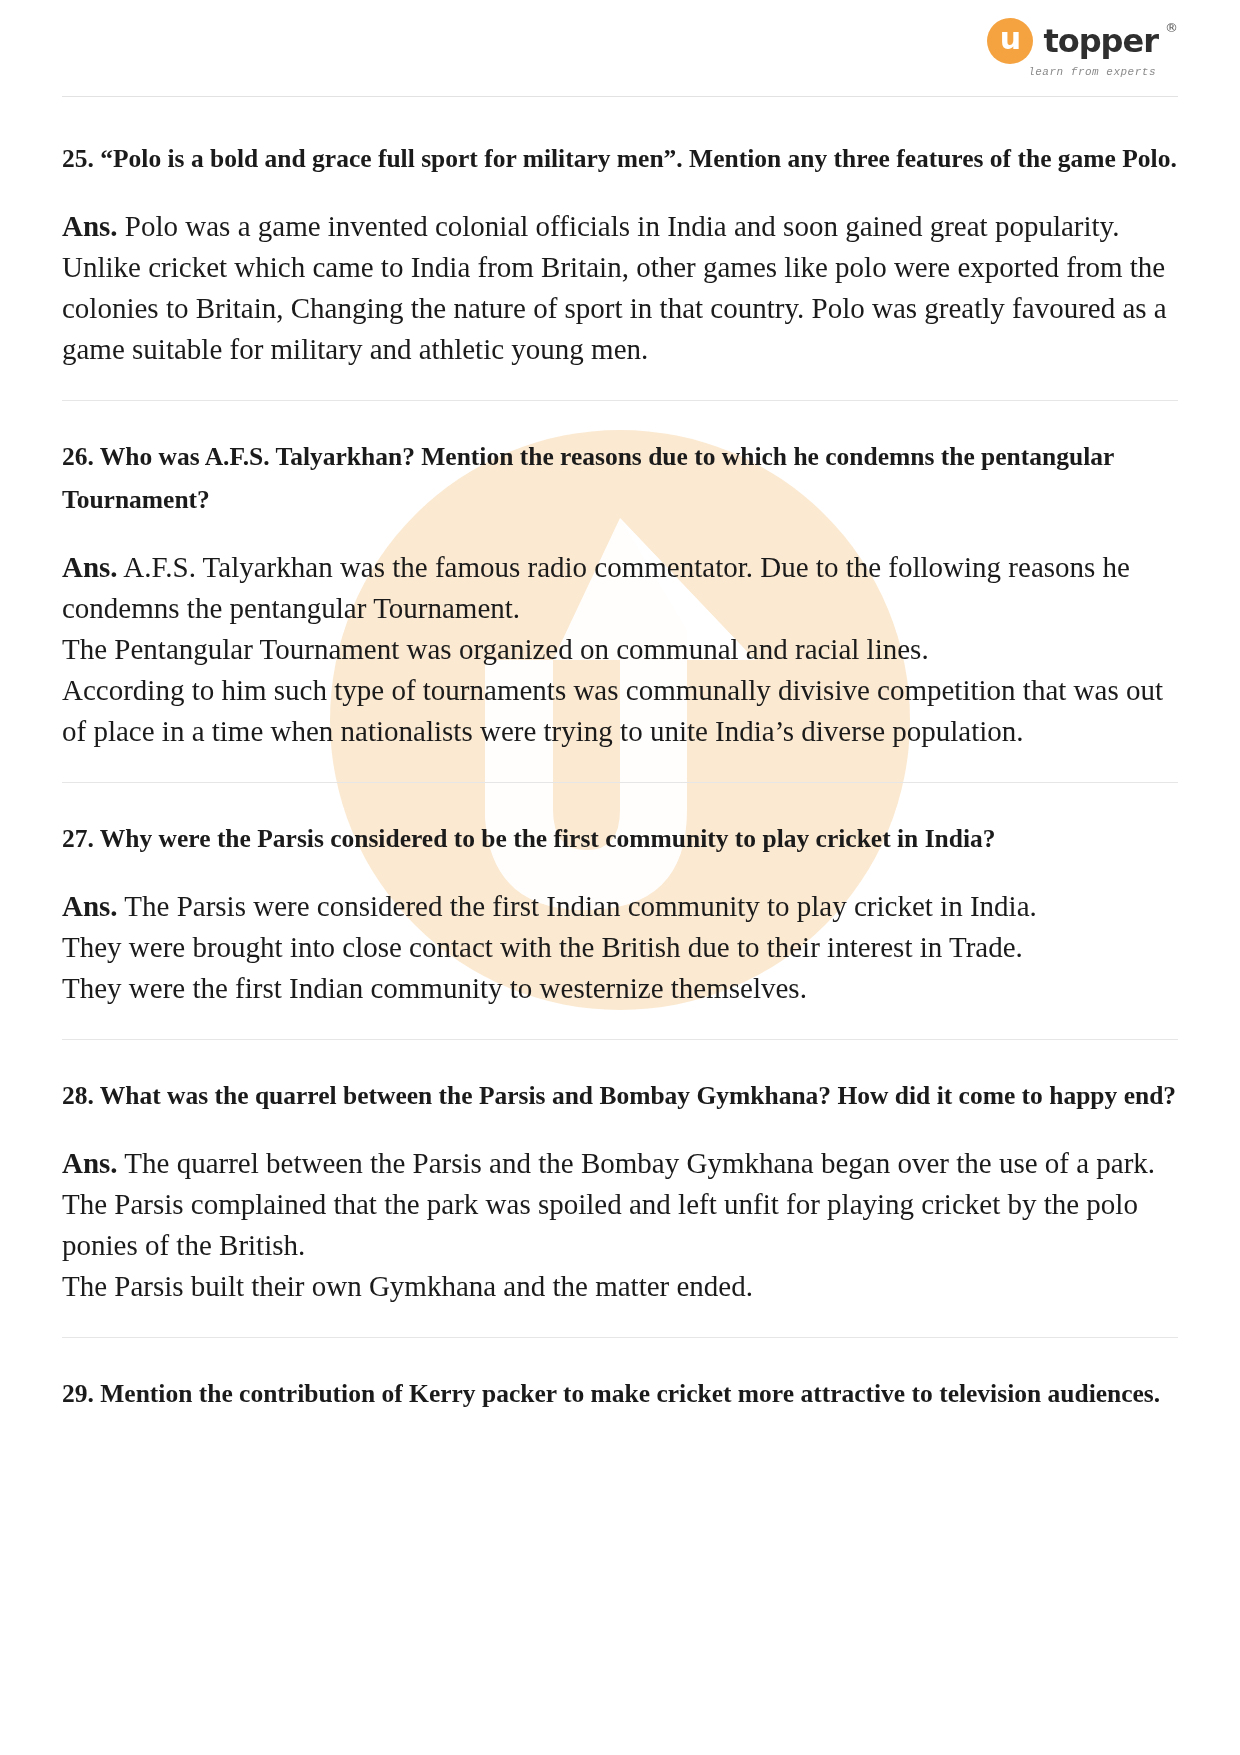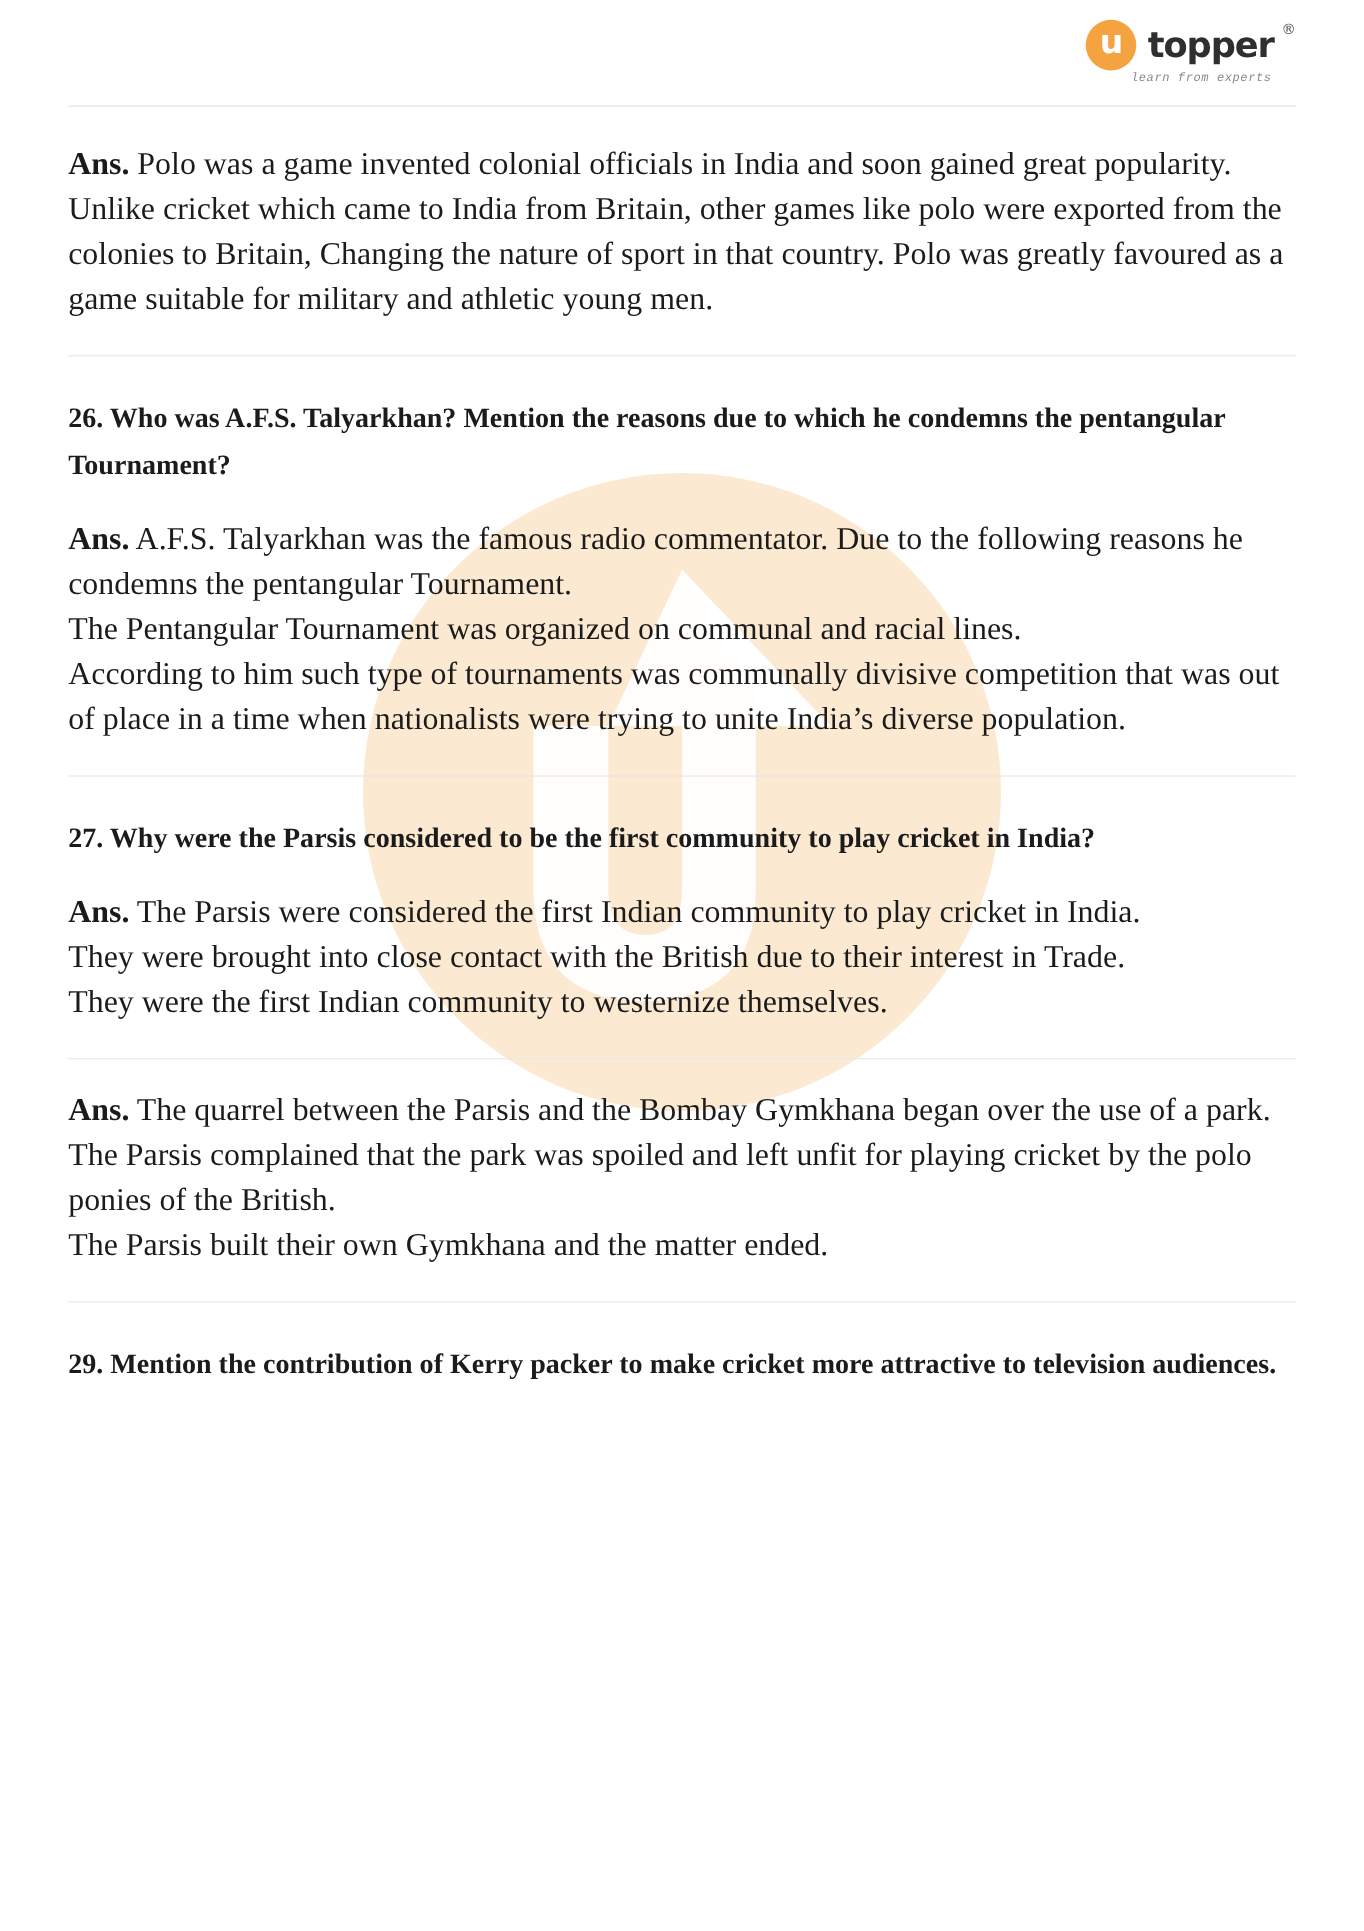--- a/index.html
+++ b/index.html
@@ -184,37 +184,39 @@
       <div class="brand-reg">®</div>
       <div class="brand-tag">learn from experts</div>
     </div>
   </div>
 
   <hr class="rule">
 
   <div class="content">
 
     <div class="qa-block">
+      <p class="q">25. “Polo is a bold and grace full sport for military men”. Mention any three features of the game Polo.</p>
       <p class="ans"><span class="lbl">Ans.</span> <span>Polo was a game invented colonial officials in India and soon gained great popularity. Unlike cricket which came to India from Britain, other games like polo were exported from the colonies to Britain, Changing the nature of sport in that country. Polo was greatly favoured as a game suitable for military and athletic young men.</span></p>
     </div>
     <hr class="sep">
 
     <div class="qa-block">
       <p class="q">26. Who was A.F.S. Talyarkhan? Mention the reasons due to which he condemns the pentangular Tournament?</p>
       <p class="ans"><span class="lbl">Ans.</span> <span>A.F.S. Talyarkhan was the famous radio commentator. Due to the following reasons he condemns the pentangular Tournament.</span><span class="line">The Pentangular Tournament was organized on communal and racial lines.</span><span class="line">According to him such type of tournaments was communally divisive competition that was out of place in a time when nationalists were trying to unite India’s diverse population.</span></p>
     </div>
     <hr class="sep">
 
     <div class="qa-block">
       <p class="q">27. Why were the Parsis considered to be the first community to play cricket in India?</p>
       <p class="ans"><span class="lbl">Ans.</span> <span>The Parsis were considered the first Indian community to play cricket in India.</span><span class="line">They were brought into close contact with the British due to their interest in Trade.</span><span class="line">They were the first Indian community to westernize themselves.</span></p>
     </div>
     <hr class="sep">
 
     <div class="qa-block">
+      <p class="q">28. What was the quarrel between the Parsis and Bombay Gymkhana? How did it come to happy end?</p>
       <p class="ans"><span class="lbl">Ans.</span> <span>The quarrel between the Parsis and the Bombay Gymkhana began over the use of a park.</span><span class="line">The Parsis complained that the park was spoiled and left unfit for playing cricket by the polo ponies of the British.</span><span class="line">The Parsis built their own Gymkhana and the matter ended.</span></p>
     </div>
     <hr class="sep">
 
     <div class="qa-block">
       <p class="q">29. Mention the contribution of Kerry packer to make cricket more attractive to television audiences.</p>
     </div>
 
   </div>
 </div>

